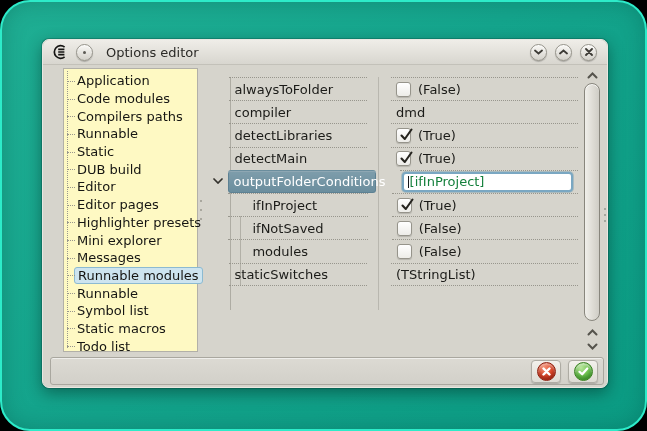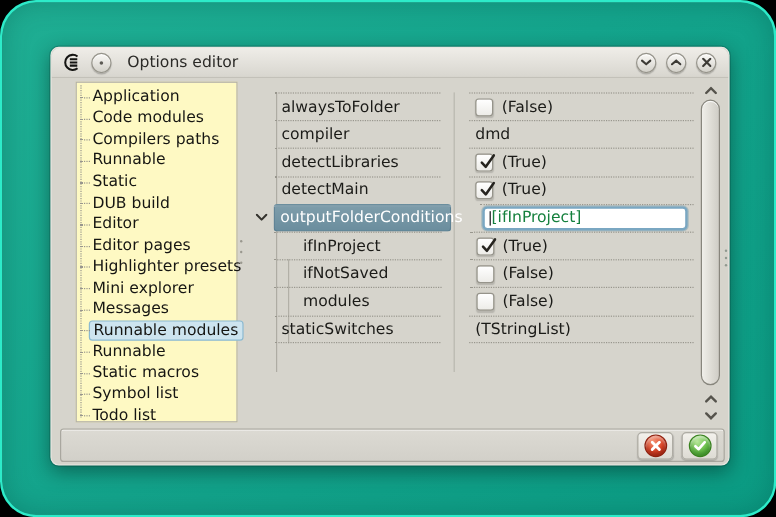--- a/index.html
+++ b/index.html
@@ -175,24 +175,24 @@
           <li class="titem">
     <span class="tlabel">Messages</span>
   </li>
           <li class="titem selected">
     <span class="tlabel">Runnable modules</span>
   </li>
           <li class="titem">
     <span class="tlabel">Runnable</span>
   </li>
           <li class="titem">
+    <span class="tlabel">Symbol list</span>
+  </li>
+          <li class="titem">
     <span class="tlabel">Static macros</span>
-  </li>
-          <li class="titem">
-    <span class="tlabel">Symbol list</span>
   </li>
           <li class="titem">
     <span class="tlabel">Todo list</span>
   </li>
         </ul>
     </div>
 
     <div class="splitter">
         <i></i>
         <i></i>

